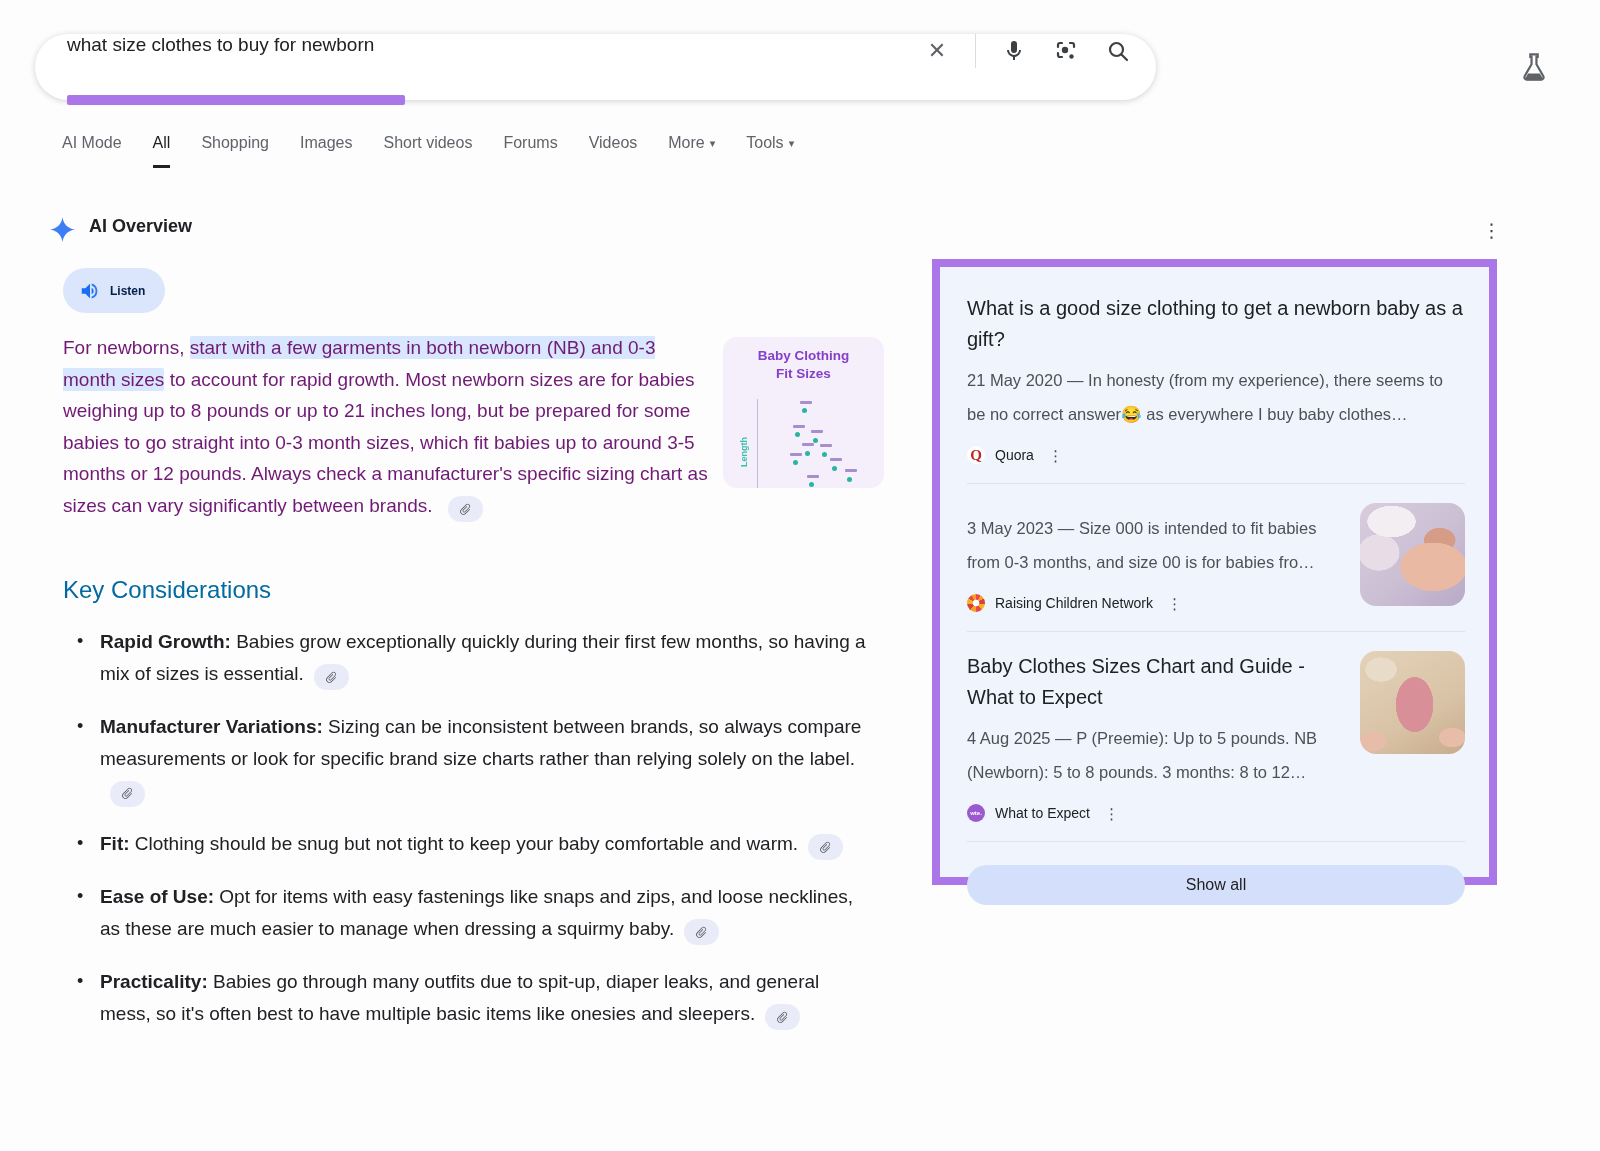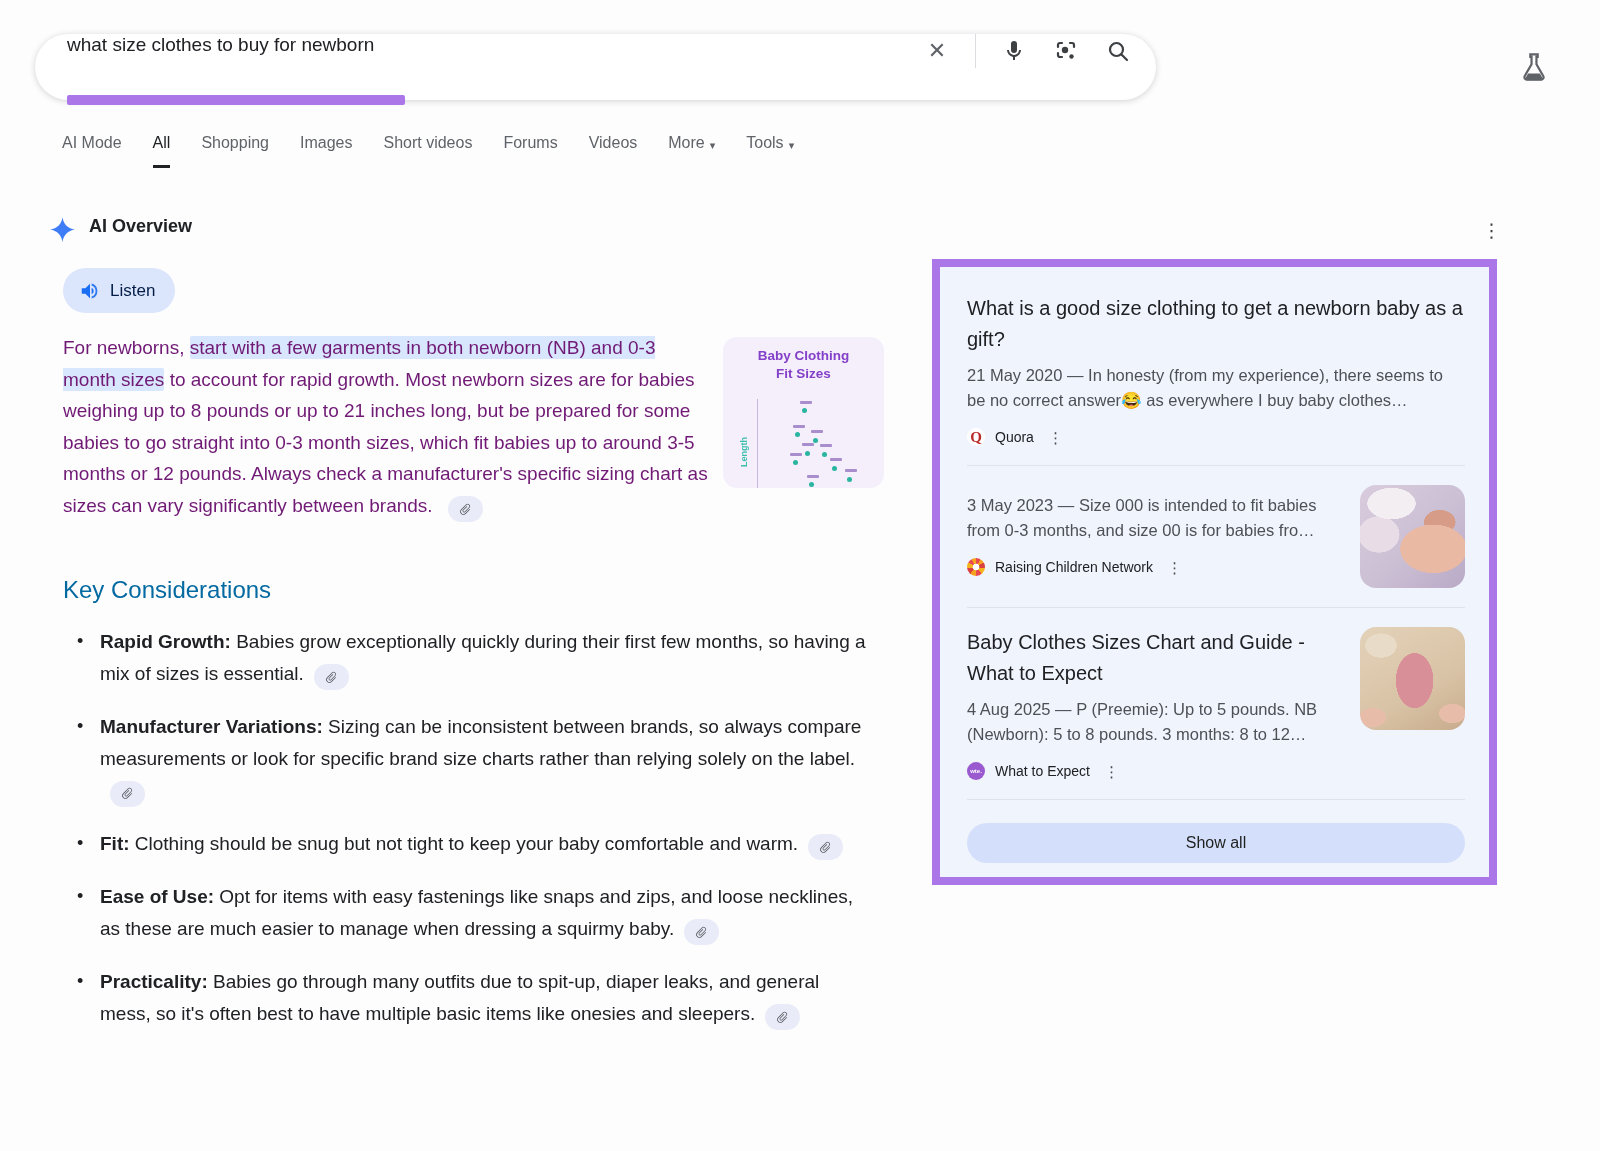--- a/index.html
+++ b/index.html
@@ -38,37 +38,37 @@
     z-index:3;
   }
   .labs-flask { position:absolute; left:1519px; top:52px; width:30px; height:32px; cursor:pointer; }
 
   
   .tabs {
     position:absolute; left:62px; top:134px;
     display:flex; align-items:flex-start; gap:31px;
     font-size:16px; color:#5f6368;
   }
-  .tab { padding-bottom:13px; cursor:pointer; display:flex; align-items:flex-end; gap:5px; white-space:nowrap; }
+  .tab { padding-bottom:13px; cursor:pointer; display:flex; align-items:center; gap:5px; white-space:nowrap; }
   .tab.active { color:#202124; border-bottom:3px solid #202124; }
   .tab .arrow { font-size:11px; color:#5f6368; }
 
   
   .aio-header { position:absolute; left:49px; top:216px; display:flex; align-items:flex-start; gap:13px; }
   .aio-title { font-size:18px; font-weight:700; color:#202124; }
   .kebab-top { position:absolute; left:1474px; top:218px; font-size:19px; color:#3c4043; letter-spacing:0; line-height:1.2; cursor:pointer; padding:2px 8px; }
 
   .listen-chip {
     position:absolute; left:63px; top:268px;
     height:45px; padding:0 20px 0 16px;
     background:#dbe5fb; border-radius:23px;
     display:inline-flex; align-items:center; gap:9px;
     cursor:pointer;
   }
-  .listen-chip span { font-size:17px; color:#041e49; }
+  .listen-chip span { font-size:12px; color:#041e49;font-weight:bold; }
 
   .aio-paragraph {
     position:absolute; left:63px; top:332px; width:650px;
     font-size:19px; line-height:31.5px; color:#701a75;
   }
   .hl { background:#d8e7fd; border-radius:2px; padding:1px 0; }
 
   .chip {
     display:inline-flex; align-items:center; justify-content:center;
     width:35px; height:26px; border-radius:13px;
@@ -111,21 +111,21 @@
 
   
   .sidebar {
     position:absolute; left:932px; top:259px;
     width:565px; height:626px;
     border:8px solid #ab76e8;
     background:#f0f4fd;
     padding:26px 24px 20px 27px;
   }
   .card-title { font-size:20px; line-height:31px; color:#202124; font-weight:400; cursor:pointer; }
-  .card-snippet { margin-top:8px; font-size:16.5px; line-height:25px; color:#4d5156; }
+  .card-snippet { margin-top:8px; font-size:16.5px; line-height:34px; color:#4d5156; }
   .source-row { margin-top:15px; display:flex; align-items:center; gap:10px; }
   .source-name { font-size:14px; color:#202124; }
   .kebab { font-size:15px; color:#444746; line-height:1; cursor:pointer; padding:0 4px; }
   .divider { height:1px; background:#dfe3ee; margin:19px 0; }
   .card-flex { display:flex; gap:18px; }
   .card-flex .txt { flex:1; min-width:0; }
 
   .favicon { width:18px; height:18px; border-radius:50%; flex:0 0 auto;
     display:flex; align-items:center; justify-content:center; }
   .fav-quora { background:#fff; color:#b92b27; font-weight:700; font-size:15px; font-family:"Liberation Serif", serif; }

